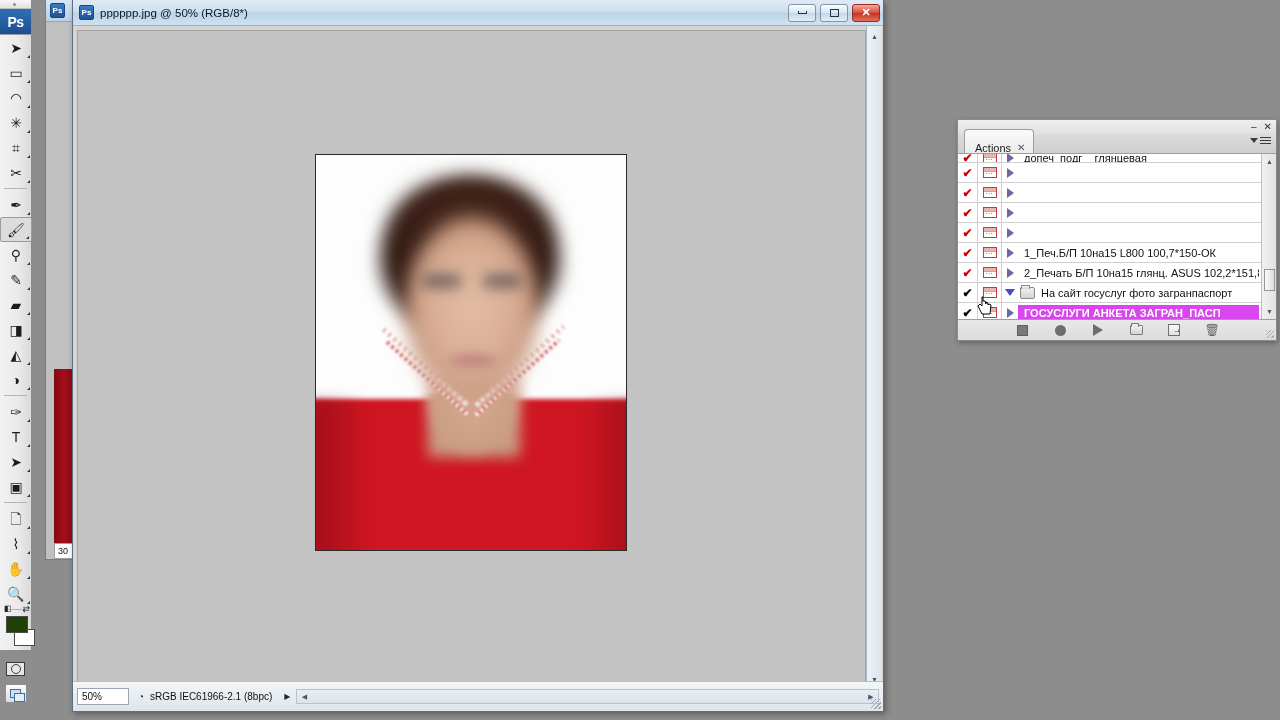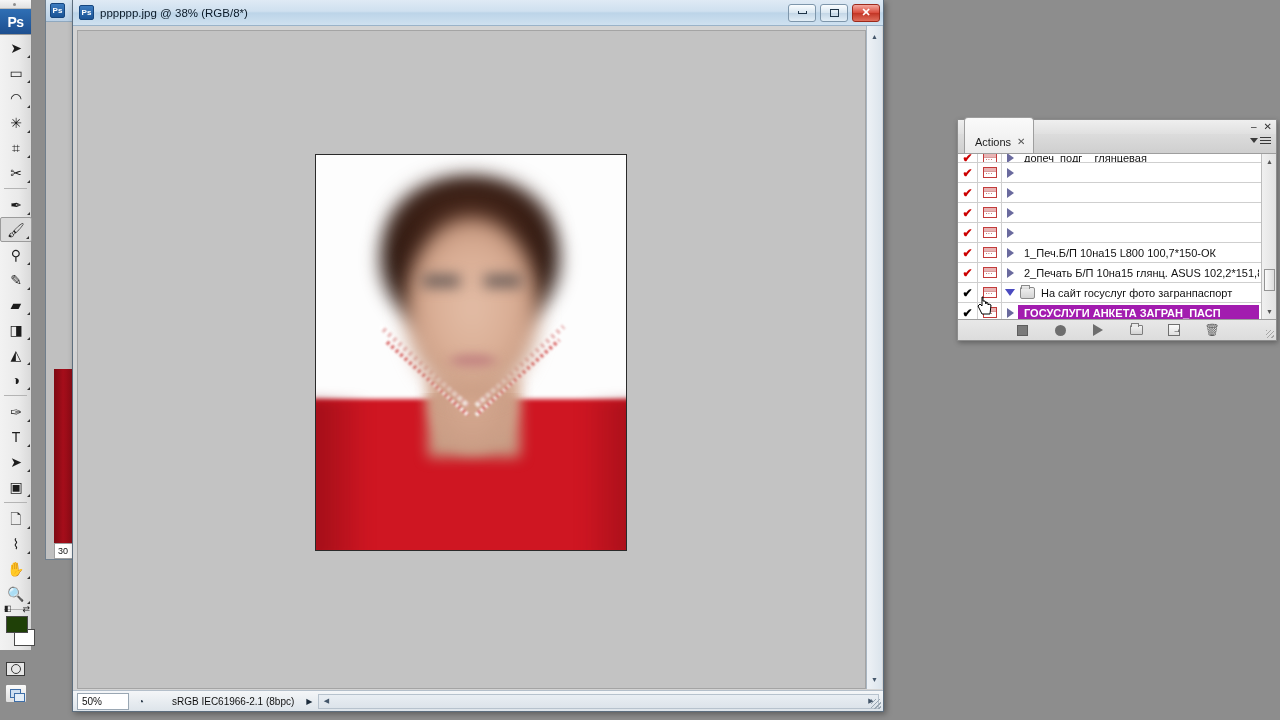--- a/index.html
+++ b/index.html
@@ -196,33 +196,33 @@
     background: linear-gradient(to right,#eef2f6,#dbe4ec);
     border-left: 1px solid #a9b6c2;
   }
   .vs-up, .vs-dn {
     position: absolute; left: 0; width: 15px; height: 16px;
     display: flex; align-items: center; justify-content: center;
     font-size: 7px; color: #44566a; cursor: pointer;
   }
   .vs-up { top: 2px; } .vs-dn { bottom: 2px; }
   .hscrollrow {
-    position: absolute; left: 0; right: 0; bottom: 0; height: 21px;
+    position: absolute; left: 0; right: 0; bottom: 0; height: 30px;
     background: linear-gradient(to bottom,#f4f6f8,#dde4ea);
     border-top: 1px solid #b4bfca; display: flex; align-items: center;
   }
   .zoombox {
     width: 52px; height: 17px; margin-left: 4px; background: #fff;
     border: 1px solid #9aa7b3; font-size: 10px; color: #111;
     display: flex; align-items: center; padding-left: 4px; cursor: text;
   }
   .doc-icon-btn { width: 18px; height: 17px; margin-left: 3px; display:flex;
                   align-items:center; justify-content:center; font-size:10px; color:#2b3a49;
                   cursor: pointer; }
-  .profile-txt { font-size: 10px; color: #111; margin-left: 22px; white-space: nowrap; }
+  .profile-txt { font-size: 10px; color: #111; white-space: nowrap; }
   .profile-arrow { margin-left: 12px; font-size: 8px; color: #1b2b3a; cursor: pointer; }
   .hbar { flex: 1; height: 15px; margin: 0 4px 0 6px; background: linear-gradient(to bottom,#e9eef3,#dce3ea);
           border: 1px solid #b7c2cd; position: relative; }
   .hbar .l, .hbar .r { position: absolute; top: 1px; width: 12px; height: 11px;
           font-size: 7px; color: #44566a; display:flex; align-items:center; justify-content:center; }
   .hbar .l { left: 1px; } .hbar .r { right: 1px; }
   .grip-corner { position: absolute; right: 2px; bottom: 2px; width: 10px; height: 10px;
       background: repeating-linear-gradient(135deg,#9aa7b3 0 1px,transparent 1px 3px); }
 
   
@@ -234,21 +234,21 @@
     display: flex; flex-direction: column;
   }
   .ap-topbar { height: 14px; background: linear-gradient(to bottom,#efefef,#e0e0e0);
                display: flex; align-items: center; justify-content: flex-end;
                padding-right: 4px; gap: 7px; }
   .ap-min, .ap-close { font-size: 10px; color: #333; cursor: pointer; line-height: 10px; }
   .ap-tabrow { height: 20px; position: relative;
                background: linear-gradient(to bottom,#dcdcdc,#cfcfcf);
                border-bottom: 1px solid #9e9e9e; display: flex; align-items: flex-end; }
   .ap-tab {
-    height: 36px; margin-left: 6px; padding: 12px 8px 0 10px;
+    height: 24px; margin-left: 6px; padding: 12px 8px 0 10px;
     background: linear-gradient(to bottom,#fafafa,#ececec);
     border: 1px solid #9e9e9e; border-bottom: none;
     border-radius: 4px 4px 0 0;
     display: flex; align-items: center; gap: 6px;
     font-size: 11px; color: #1c1c1c; cursor: pointer;
   }
   .ap-tab .x { font-size: 10px; color: #555; cursor: pointer; }
   .ap-menu { position: absolute; right: 5px; top: 3px; display: flex;
              align-items: center; gap: 2px; cursor: pointer; }
   .ap-menu .tri { width:0;height:0;border-left:4px solid transparent;border-right:4px solid transparent;
@@ -257,21 +257,21 @@
   .ap-menu .lines i { display:block; width: 11px; height: 1px; background: #3a3a3a; }
 
   .ap-list { position: relative; flex: 1; background: #fff; overflow: hidden;
              border-bottom: 1px solid #9e9e9e; }
   .ap-listinner { position: absolute; left: 0; top: 0; right: 15px; bottom: 0; }
   .row {
     height: 20px; display: flex; align-items: center;
     border-bottom: 1px solid #cfcfcf; background: #fff; position: relative;
   }
   .row.partial { height: 9px; border-bottom: 1px solid #cfcfcf; overflow: hidden; }
-  .row.selected .row-label { background: #a21caf; color: #fff; font-weight: bold; }
+  .row.selected .row-label { background: #d946ef; color: #fff; font-weight: bold; }
   .col-check {
     width: 20px; height: 100%; flex: none; border-right: 1px solid #cfcfcf;
     display: flex; align-items: center; justify-content: center; cursor: pointer;
   }
   .chk { font-size: 12px; line-height: 1; font-weight: bold; color: #c00; }
   .chk.black { color: #000; }
   .col-dlg {
     width: 24px; height: 100%; flex: none; border-right: 1px solid #cfcfcf;
     display: flex; align-items: center; justify-content: center; cursor: pointer;
   }
@@ -459,21 +459,21 @@
     </div>
     <div class="bgdoc-canvas">
       <div class="bgdoc-img"></div>
     </div>
     <div class="bgdoc-status">30</div>
   </div>
 
   <div class="docwin">
     <div class="titlebar">
       <div class="ps-doc-icon">Ps</div>
-      <div class="title-text">pppppp.jpg @ 38% (RGB/8*)</div>
+      <div class="title-text">pppppp.jpg @ 50% (RGB/8*)</div>
       <div class="win-btns">
         <div class="wb">
             <span class="mini"></span>
           </div>
         <div class="wb">
             <span class="rest"></span>
           </div>
         <div class="wb close">✕</div>
       </div>
     </div>

